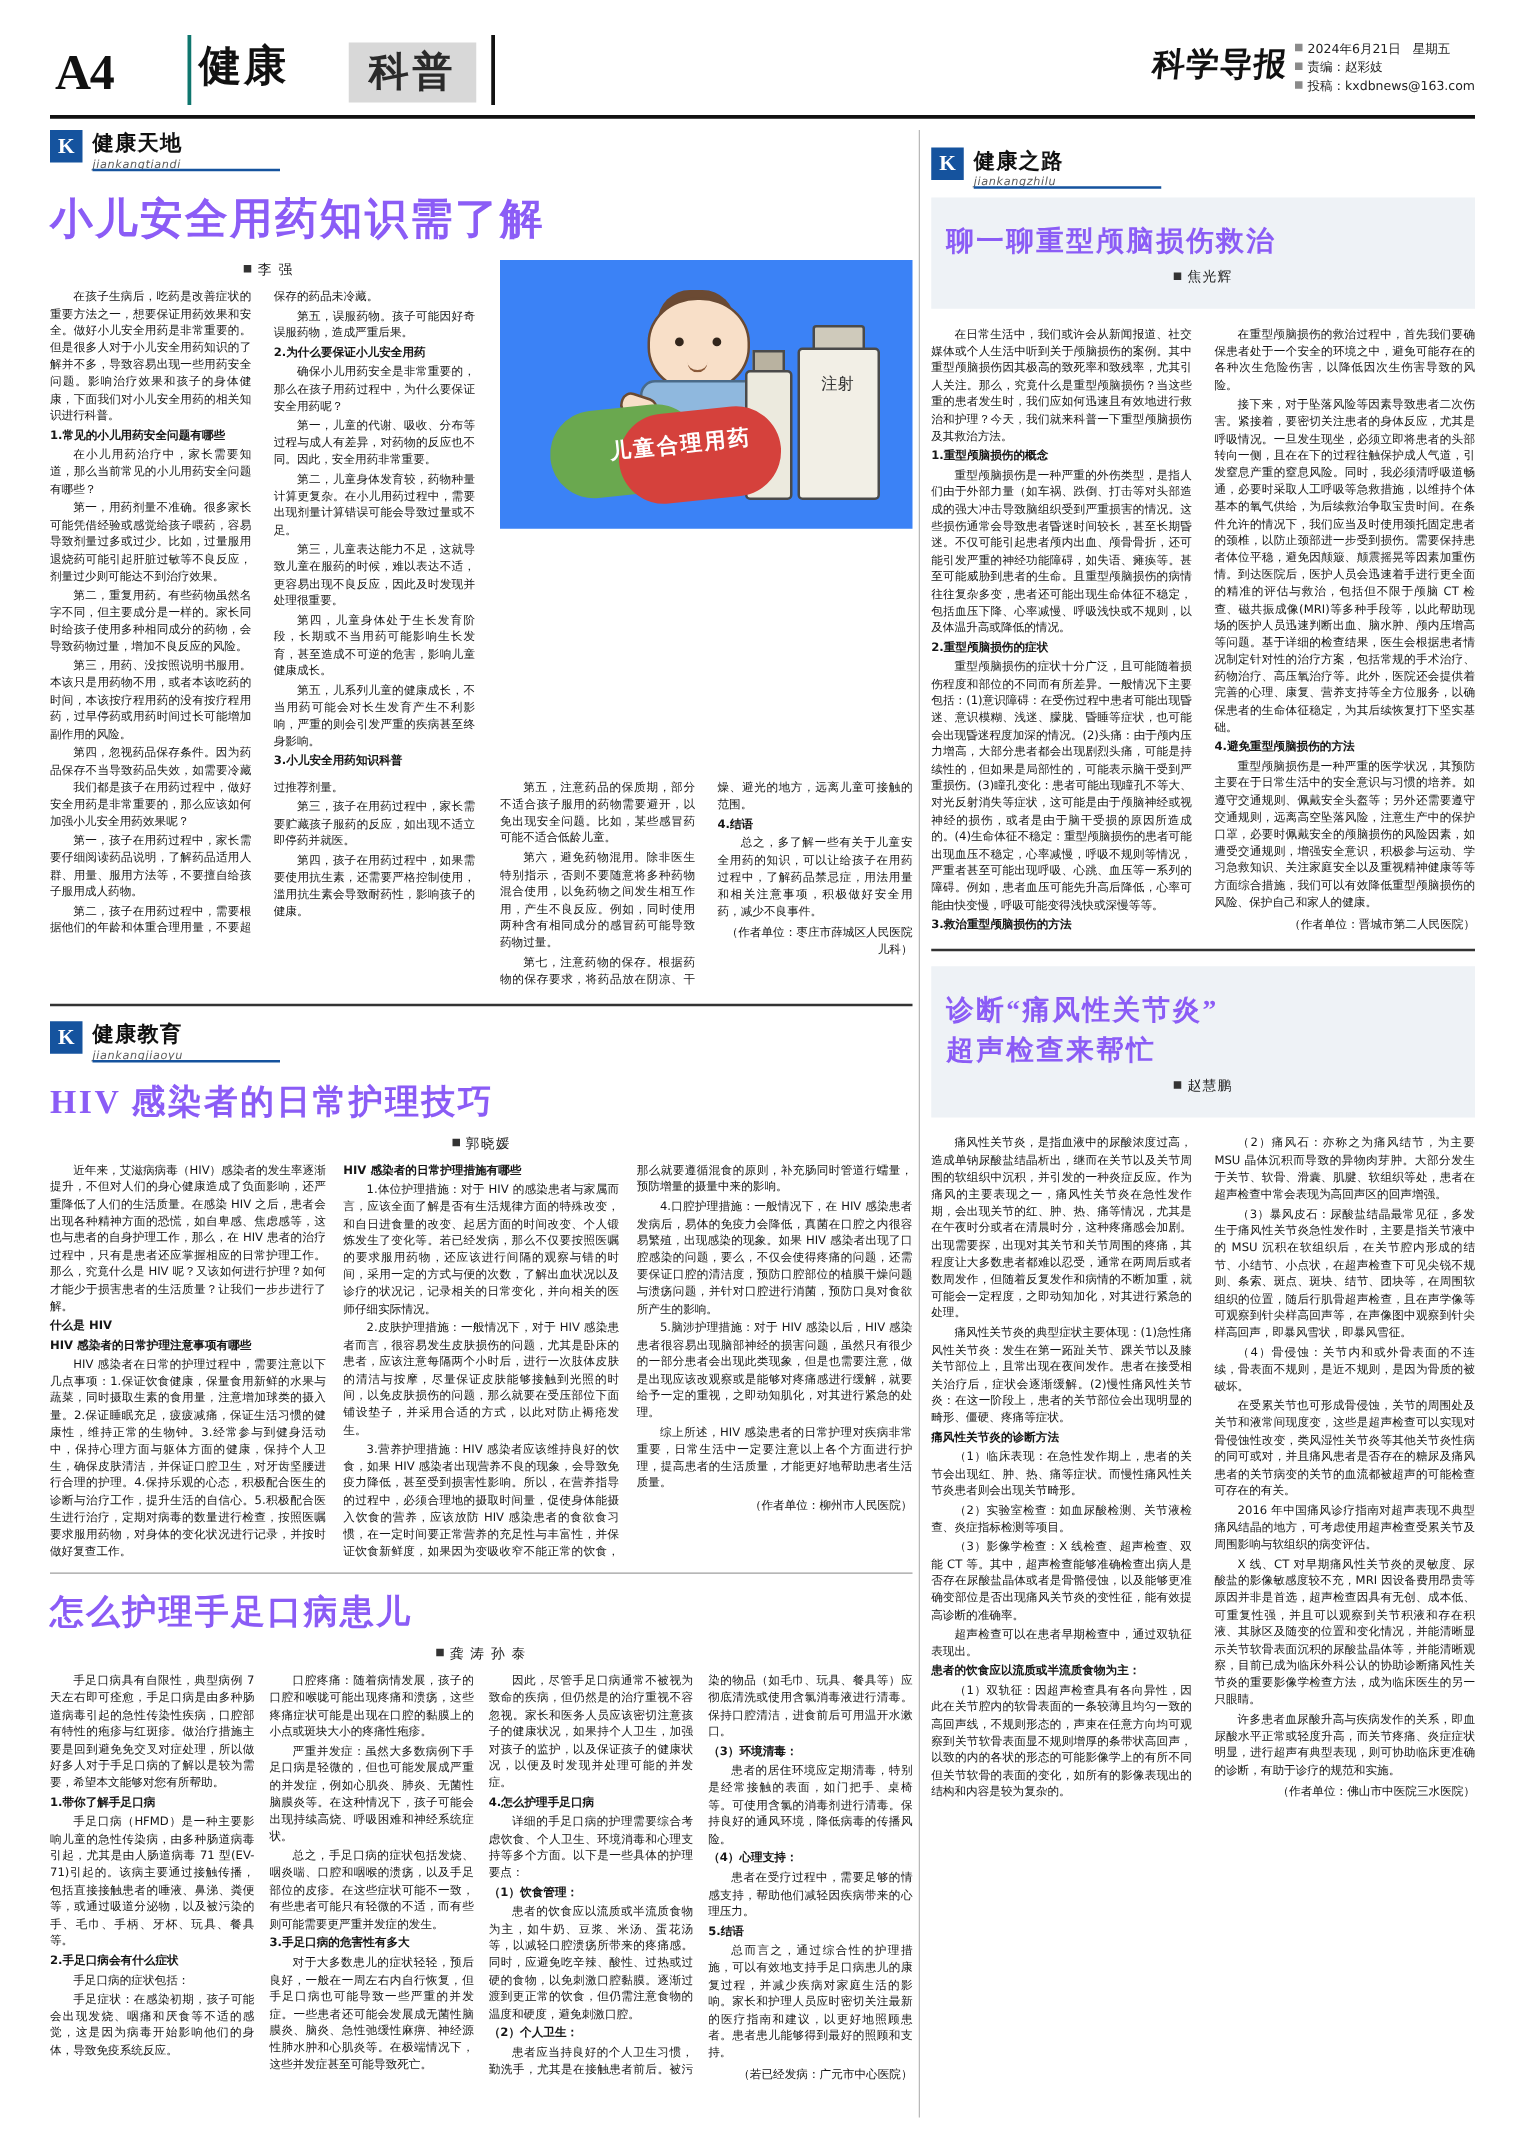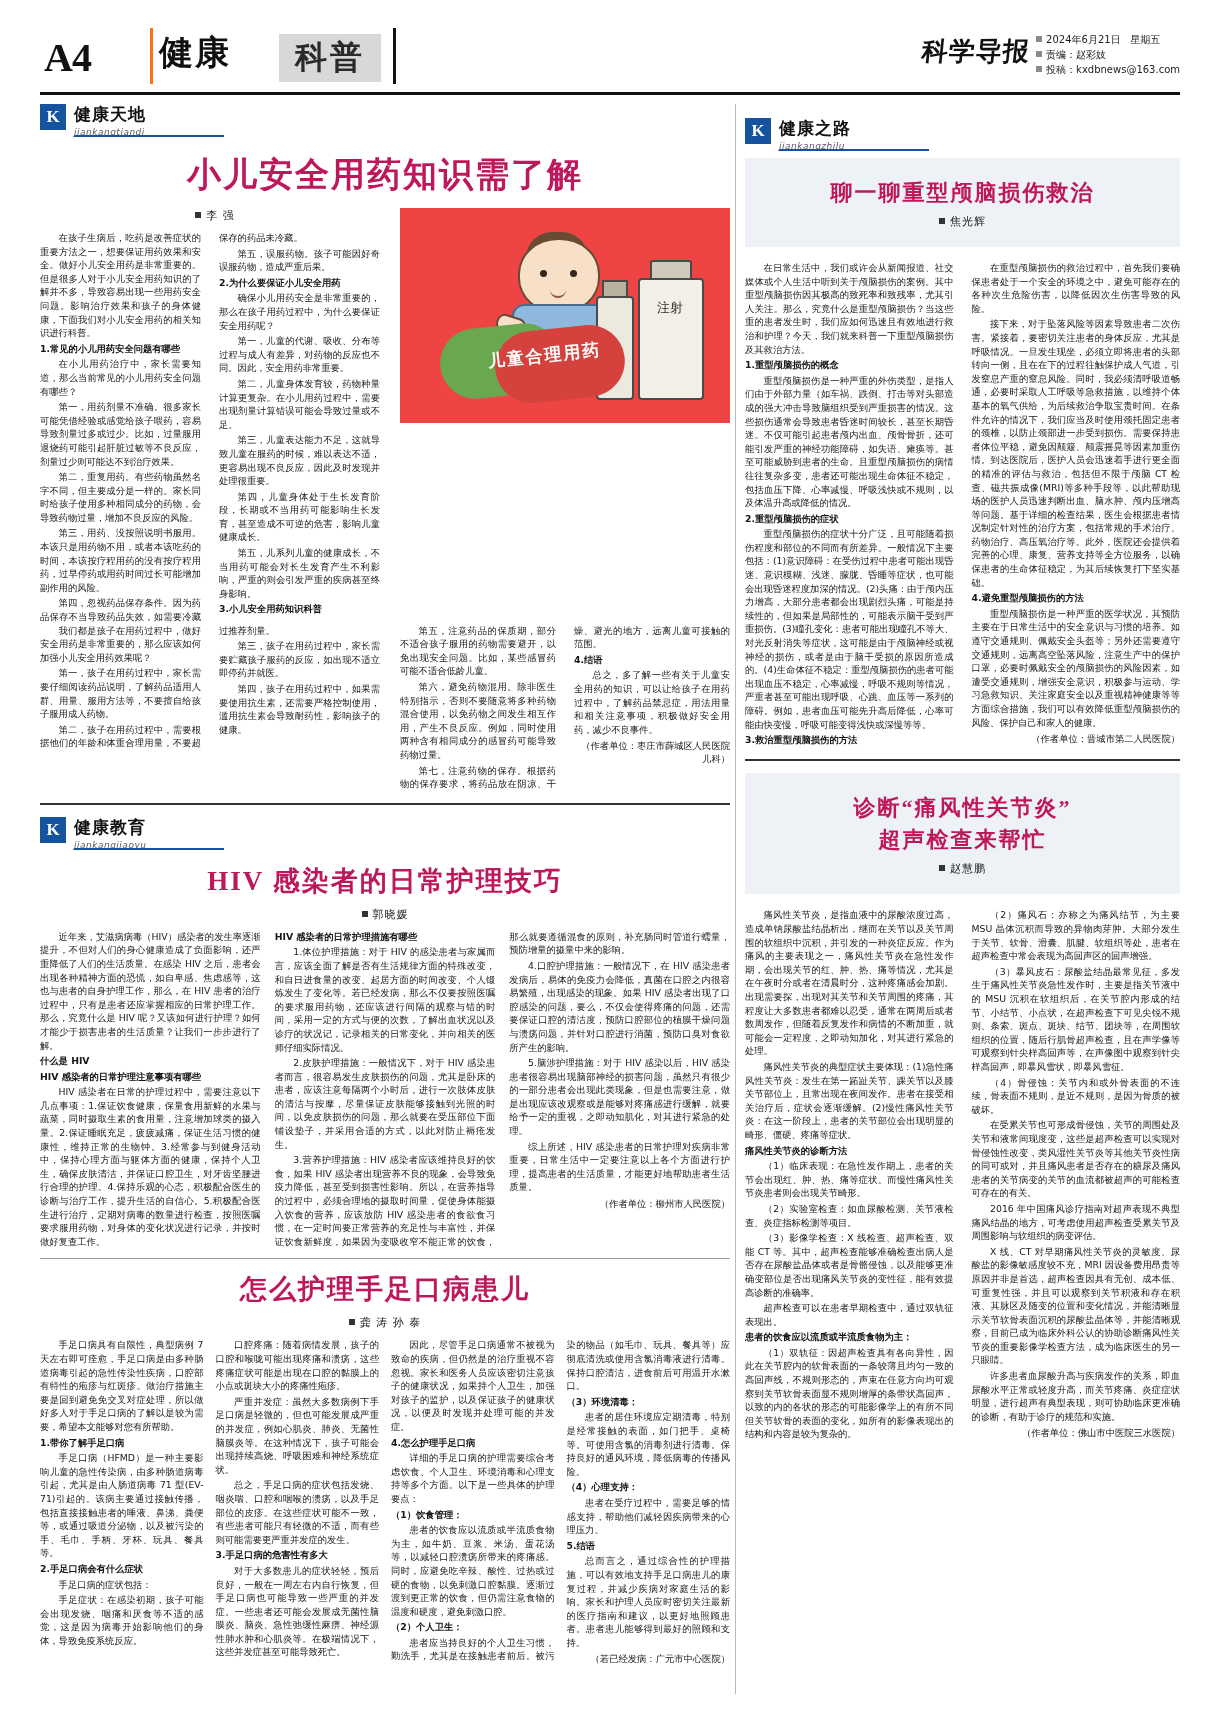--- a/index.html
+++ b/index.html
@@ -9,21 +9,21 @@
     font-family:"DejaVu Sans","Liberation Sans",sans-serif;
     color:#111;
     position:relative;
     overflow:hidden;
   }
   .page{position:relative;width:1220px;height:1725px;padding:0;box-sizing:border-box;}
 
   
   .masthead{position:absolute;left:40px;top:28px;width:1140px;height:62px;}
   .folio{position:absolute;left:4px;top:6px;font-size:40px;font-weight:bold;font-family:"Liberation Serif",serif;letter-spacing:-1px;}
-  .mast-title{position:absolute;left:110px;top:0px;width:240px;height:56px;border-left:3px solid #f97316;border-right:3px solid #111;}
+  .mast-title{position:absolute;left:110px;top:0px;width:240px;height:56px;border-left:3px solid #0f766e;border-right:3px solid #111;}
   .mast-cn{position:absolute;left:6px;top:2px;font-size:34px;font-weight:bold;font-family:"DejaVu Sans",sans-serif;letter-spacing:2px;}
   .mast-kp{position:absolute;left:126px;top:6px;font-size:32px;font-family:"Liberation Serif",serif;font-weight:bold;color:#2a2a2a;background:#d8d8d8;padding:2px 16px;letter-spacing:3px;}
   .mast-right{position:absolute;right:0;top:4px;text-align:left;font-size:10px;line-height:15px;color:#222;}
   .mast-right div{white-space:nowrap;}
   .mast-right .sq:before{content:"";display:inline-block;width:6px;height:6px;background:#8a8a8a;margin-right:4px;vertical-align:1px;}
   .paper-logo{position:absolute;right:150px;top:6px;font-size:26px;font-weight:bold;font-family:"Liberation Serif",serif;letter-spacing:1px;color:#111;transform:skewX(-6deg);}
   .mast-rule{position:absolute;left:40px;top:92px;width:1140px;height:3px;background:#111;}
 
   
   .col-left{position:absolute;left:40px;top:104px;width:690px;}
@@ -32,40 +32,40 @@
 
   
   .sec-head{position:relative;height:34px;margin-bottom:6px;}
   .sec-k{position:absolute;left:0;top:0;width:26px;height:26px;background:#15539e;color:#fff;font-weight:bold;font-size:17px;text-align:center;line-height:26px;font-family:"Liberation Serif",serif;}
   .sec-names{position:absolute;left:34px;top:-1px;}
   .sec-cn{font-size:17px;font-weight:bold;letter-spacing:1px;color:#111;}
   .sec-py{font-size:9px;color:#5a5a5a;font-style:italic;letter-spacing:.5px;margin-top:1px;}
   .sec-line{position:absolute;left:34px;right:0;top:31px;height:2px;background:#15539e;}
   .sec-line.short{right:auto;width:150px;}
 
-  .headline{font-family:"Liberation Serif",serif;font-weight:bold;text-align:center;letter-spacing:2px;color:#be185d;}
+  .headline{font-family:"Liberation Serif",serif;font-weight:bold;letter-spacing:2px;color:#8b5cf6;}
   .h1{font-size:34px;margin:14px 0 10px;}
   .h2{font-size:27px;margin:12px 0 8px;}
   .h3{font-size:22px;margin:10px 0 6px;}
   .byline{text-align:center;font-size:11px;color:#222;margin-bottom:8px;letter-spacing:1px;}
   .byline:before{content:"";display:inline-block;width:6px;height:6px;background:#333;margin-right:5px;vertical-align:1px;}
 
   .hr-thin{height:1px;background:#9e9e9e;margin:10px 0;}
   .hr-thick{height:2px;background:#333;margin:12px 0;}
 
   
   .cols2{column-count:2;column-gap:18px;}
   .cols3{column-count:3;column-gap:14px;}
   .cols4{column-count:4;column-gap:12px;}
   .bodytext p{margin:0 0 2px;font-size:9.3px;line-height:13.6px;text-align:justify;text-indent:2em;font-family:"DejaVu Sans",sans-serif;color:#161616;}
   .bodytext p.sub{font-weight:bold;text-indent:0;}
   .sign{text-align:right;font-size:9.3px;margin-top:4px;}
 
   
-  .illo{width:330px;height:215px;position:relative;float:right;margin:0 0 6px 10px;background:#ef4444;overflow:hidden;text-decoration:underline;}
+  .illo{width:330px;height:215px;position:relative;float:right;margin:0 0 6px 10px;background:#3b82f6;overflow:hidden;text-decoration:underline;}
   .pill-red{position:absolute;left:95px;top:120px;width:130px;height:72px;border-radius:36px;background:#d5413c;transform:rotate(-6deg);}
   .pill-green{position:absolute;left:40px;top:118px;width:120px;height:70px;border-radius:35px;background:#6aa84f;transform:rotate(-6deg);}
   .pill-txt{position:absolute;left:52px;top:136px;width:185px;text-align:center;color:#fff;font-size:17px;font-weight:bold;letter-spacing:2px;transform:rotate(-6deg);}
   .bottle{position:absolute;left:238px;top:70px;width:62px;height:118px;background:#f2efe6;border:2px solid #4a4a4a;border-radius:4px;}
   .bottle-cap{position:absolute;left:250px;top:52px;width:38px;height:20px;background:#cfcabb;border:2px solid #4a4a4a;border-radius:3px;}
   .bottle-lbl{position:absolute;left:248px;top:92px;width:44px;text-align:center;font-size:13px;color:#333;line-height:15px;}
   .vial{position:absolute;left:196px;top:88px;width:34px;height:100px;background:#eceade;border:2px solid #4a4a4a;border-radius:4px;}
   .vial-cap{position:absolute;left:202px;top:72px;width:22px;height:16px;background:#b9b2a0;border:2px solid #4a4a4a;}
   .baby-head{position:absolute;left:118px;top:30px;width:78px;height:72px;border-radius:40px/36px;background:#f8dfc8;border:2px solid #6a4a33;}
   .baby-hair{position:absolute;left:126px;top:24px;width:62px;height:26px;border-radius:32px 32px 0 0;background:#6b4a33;}

